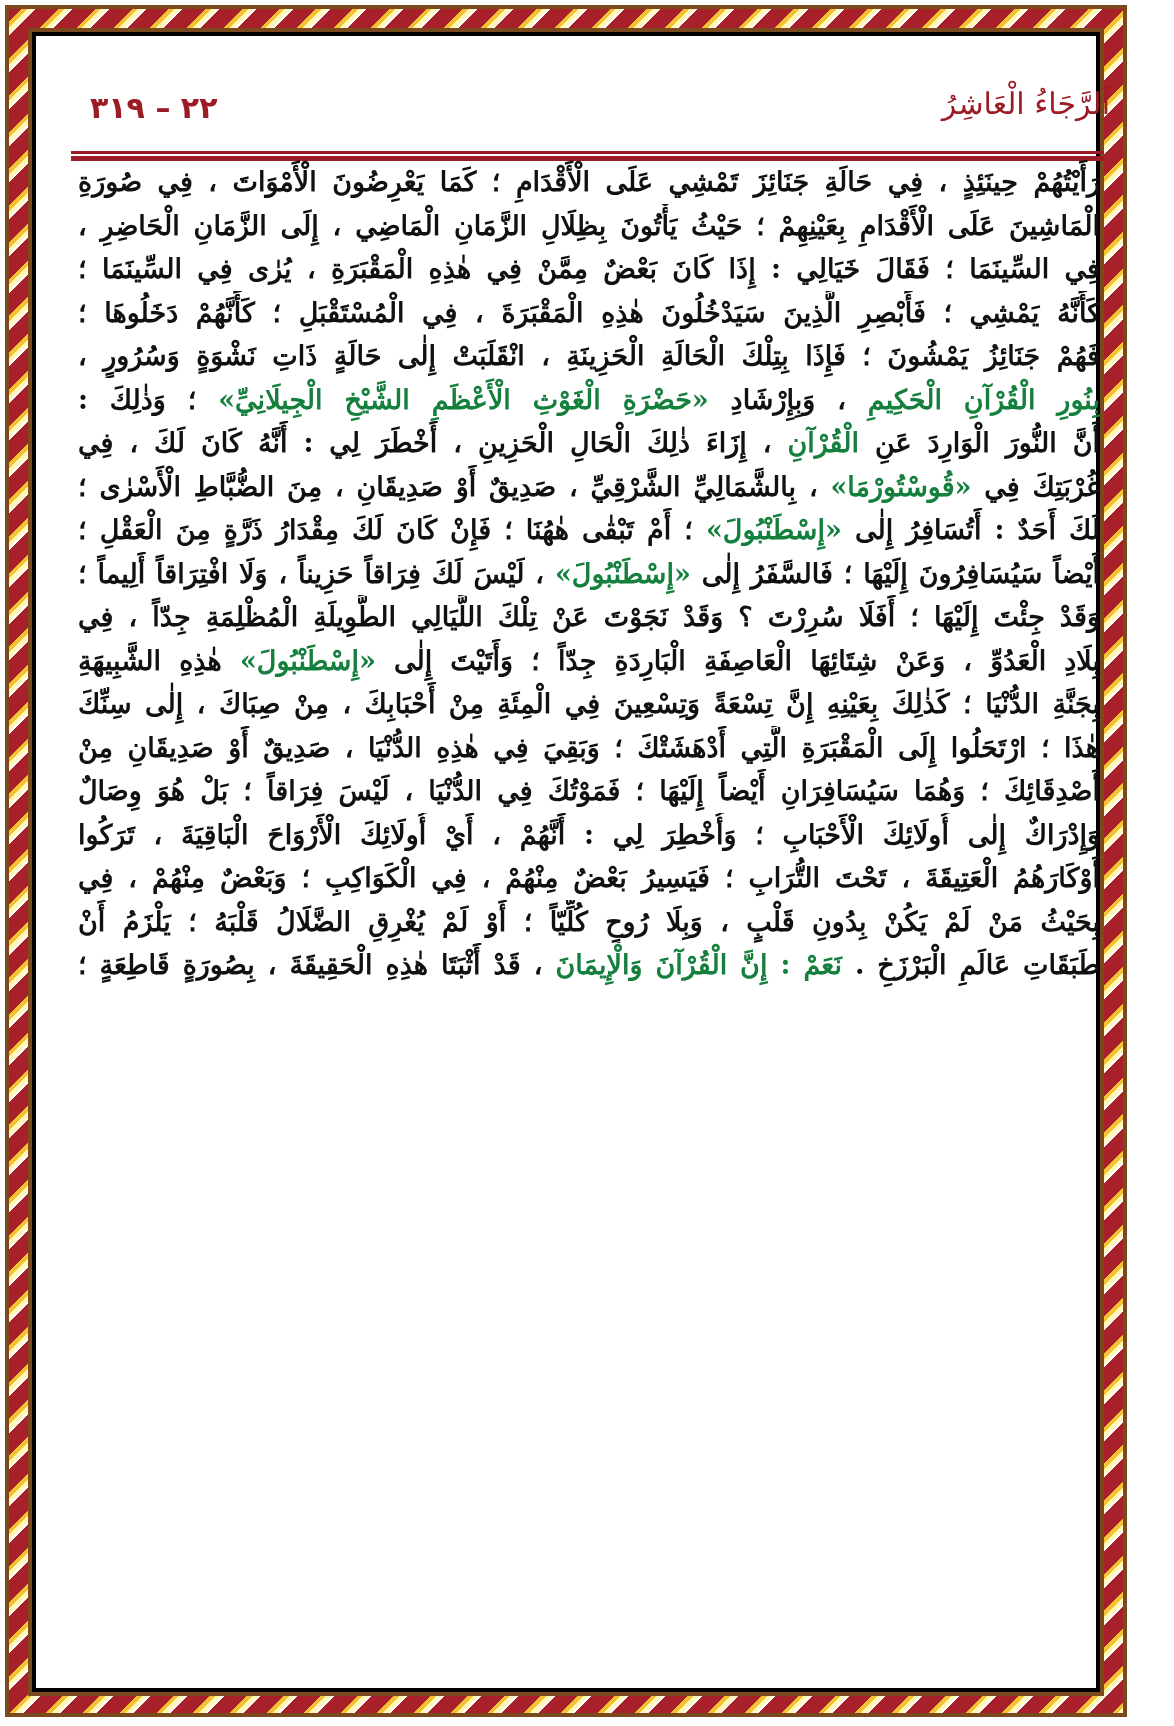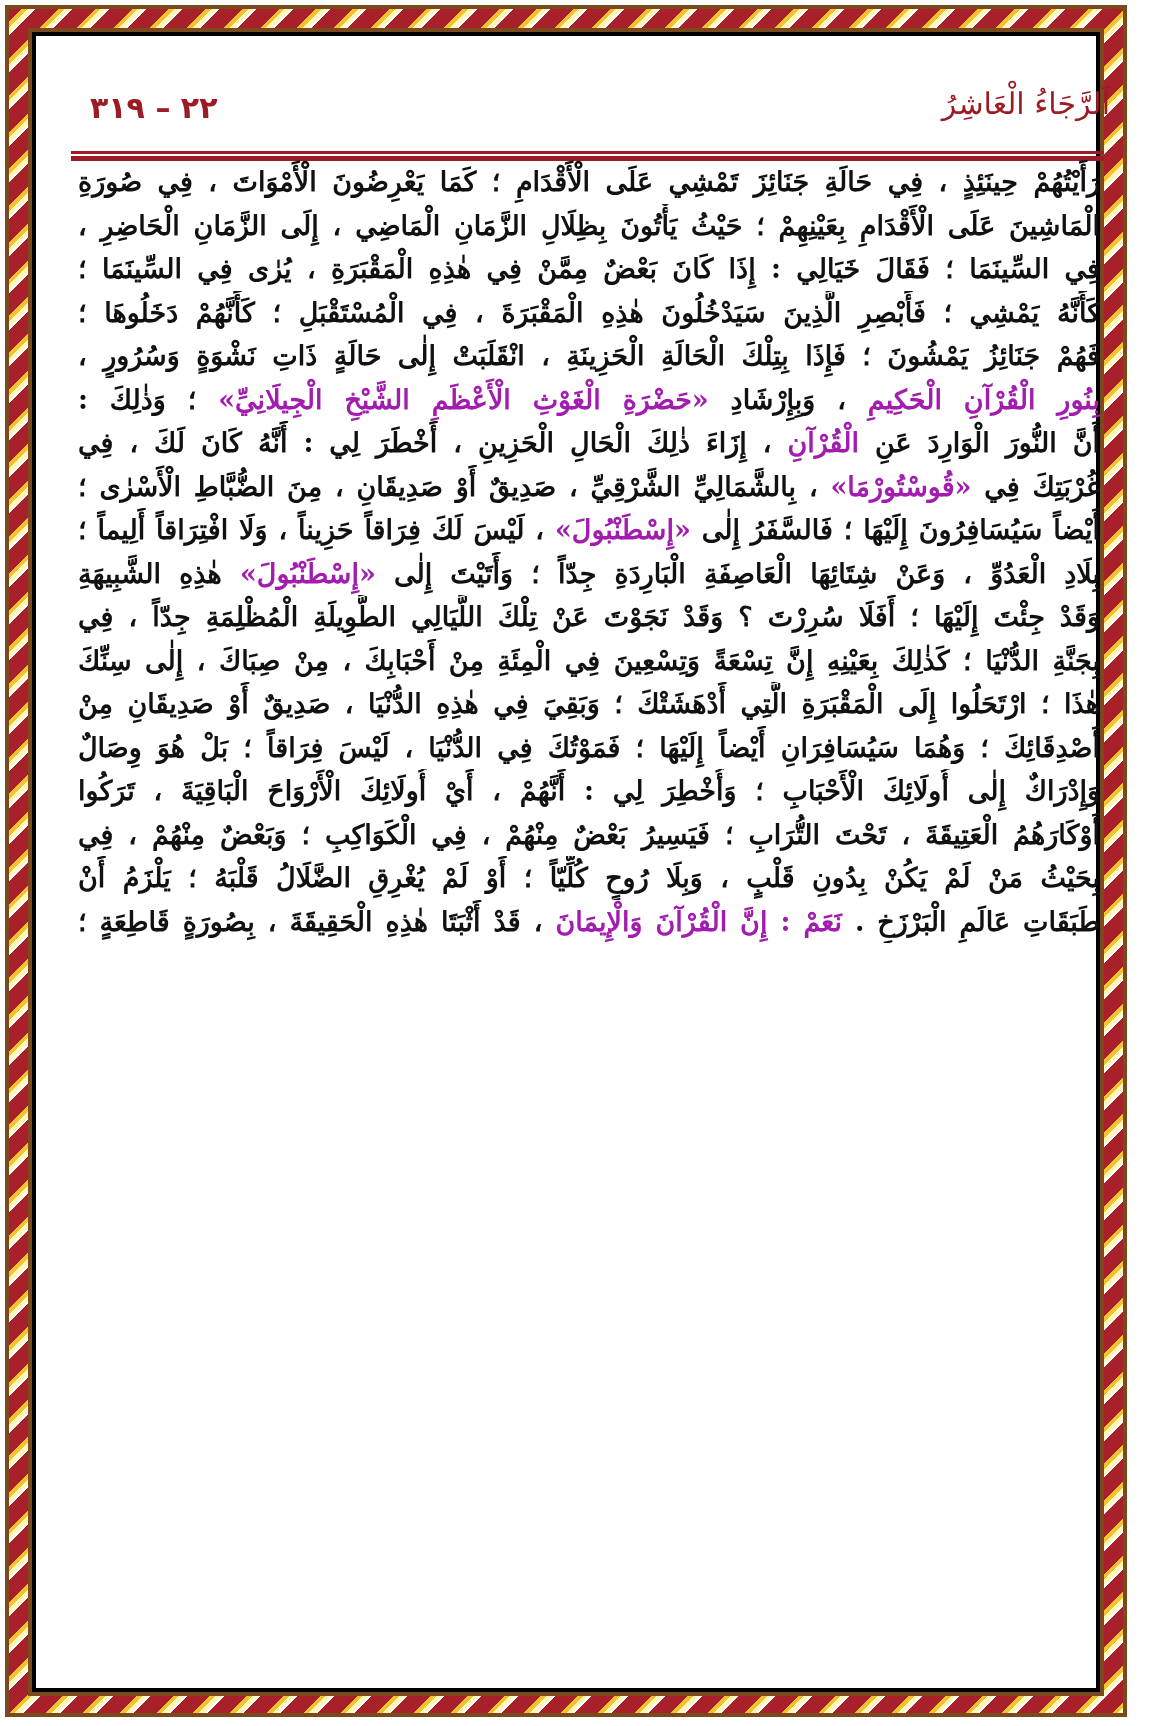--- a/index.html
+++ b/index.html
@@ -48,21 +48,21 @@
   .body-text {
     position: absolute; left: 78px; top: 160px; width: 1022px;
     direction: rtl; text-align: justify; text-align-last: justify;
     font-family: "DejaVu Serif", serif; font-weight: bold;
     font-size: 27px; color: #111;
   }
   .line {
     height: 43.5px; line-height: 43.5px; white-space: nowrap; overflow: hidden;
     display: block; text-align: justify; text-align-last: justify;
   }
-  .hl { color: #a21caf; }
+  .hl { color: #15803d; }
 </style>
 </head>
 <body>
 
 <div class="frame-outer"></div>
 <div class="frame-braid"></div>
 <div class="frame-inner-line"></div>
 <div class="page"></div>
 
 <div class="header">
@@ -77,23 +77,24 @@
 
 <div class="body-text" id="body-text">
     <div class="line"><span>رَأَيْتُهُمْ حِينَئِذٍ ، فِي حَالَةِ جَنَائِزَ تَمْشِي عَلَى الْأَقْدَامِ ؛ كَمَا يَعْرِضُونَ الْأَمْوَاتَ ، فِي صُورَةِ</span></div>
     <div class="line"><span>الْمَاشِينَ عَلَى الْأَقْدَامِ بِعَيْنِهِمْ ؛ حَيْثُ يَأْتُونَ بِظِلَالِ الزَّمَانِ الْمَاضِي ، إِلَى الزَّمَانِ الْحَاضِرِ ،</span></div>
     <div class="line"><span>فِي السِّينَمَا ؛ فَقَالَ خَيَالِي : إِذَا كَانَ بَعْضٌ مِمَّنْ فِي هٰذِهِ الْمَقْبَرَةِ ، يُرٰى فِي السِّينَمَا ؛</span></div>
     <div class="line"><span>كَأَنَّهُ يَمْشِي ؛ فَأَبْصِرِ الَّذِينَ سَيَدْخُلُونَ هٰذِهِ الْمَقْبَرَةَ ، فِي الْمُسْتَقْبَلِ ؛ كَأَنَّهُمْ دَخَلُوهَا ؛</span></div>
     <div class="line"><span>فَهُمْ جَنَائِزُ يَمْشُونَ ؛ فَإِذَا بِتِلْكَ الْحَالَةِ الْحَزِينَةِ ، انْقَلَبَتْ إِلٰى حَالَةٍ ذَاتِ نَشْوَةٍ وَسُرُورٍ ،</span></div>
     <div class="line"><span class="hl">بِنُورِ الْقُرْآنِ الْحَكِيمِ</span><span> ، وَبِإِرْشَادِ </span><span class="hl">«حَضْرَةِ الْغَوْثِ الْأَعْظَمِ الشَّيْخِ الْجِيلَانِيِّ»</span><span> ؛ وَذٰلِكَ :</span></div>
     <div class="line"><span>أَنَّ النُّورَ الْوَارِدَ عَنِ </span><span class="hl">الْقُرْآنِ</span><span> ، إِزَاءَ ذٰلِكَ الْحَالِ الْحَزِينِ ، أَخْطَرَ لِي : أَنَّهُ كَانَ لَكَ ، فِي</span></div>
     <div class="line"><span>غُرْبَتِكَ فِي </span><span class="hl">«قُوسْتُورْمَا»</span><span> ، بِالشَّمَالِيِّ الشَّرْقِيِّ ، صَدِيقٌ أَوْ صَدِيقَانِ ، مِنَ الضُّبَّاطِ الْأَسْرٰى ؛</span></div>
+    <div class="line"><span>لَكَ أَحَدٌ : أَتُسَافِرُ إِلٰى </span><span class="hl">«إِسْطَنْبُولَ»</span><span> ؛ أَمْ تَبْقٰى هٰهُنَا ؛ فَإِنْ كَانَ لَكَ مِقْدَارُ ذَرَّةٍ مِنَ الْعَقْلِ ؛</span></div>
     <div class="line"><span>أَيْضاً سَيُسَافِرُونَ إِلَيْهَا ؛ فَالسَّفَرُ إِلٰى </span><span class="hl">«إِسْطَنْبُولَ»</span><span> ، لَيْسَ لَكَ فِرَاقاً حَزِيناً ، وَلَا افْتِرَاقاً أَلِيماً ؛</span></div>
+    <div class="line"><span>وَقَدْ جِئْتَ إِلَيْهَا ؛ أَفَلَا سُرِرْتَ ؟ وَقَدْ نَجَوْتَ عَنْ تِلْكَ اللَّيَالِي الطَّوِيلَةِ الْمُظْلِمَةِ جِدّاً ، فِي</span></div>
     <div class="line"><span>بِلَادِ الْعَدُوِّ ، وَعَنْ شِتَائِهَا الْعَاصِفَةِ الْبَارِدَةِ جِدّاً ؛ وَأَتَيْتَ إِلٰى </span><span class="hl">«إِسْطَنْبُولَ»</span><span> هٰذِهِ الشَّبِيهَةِ</span></div>
-    <div class="line"><span>وَقَدْ جِئْتَ إِلَيْهَا ؛ أَفَلَا سُرِرْتَ ؟ وَقَدْ نَجَوْتَ عَنْ تِلْكَ اللَّيَالِي الطَّوِيلَةِ الْمُظْلِمَةِ جِدّاً ، فِي</span></div>
     <div class="line"><span>بِجَنَّةِ الدُّنْيَا ؛ كَذٰلِكَ بِعَيْنِهِ إِنَّ تِسْعَةً وَتِسْعِينَ فِي الْمِئَةِ مِنْ أَحْبَابِكَ ، مِنْ صِبَاكَ ، إِلٰى سِنِّكَ</span></div>
     <div class="line"><span>هٰذَا ؛ ارْتَحَلُوا إِلَى الْمَقْبَرَةِ الَّتِي أَدْهَشَتْكَ ؛ وَبَقِيَ فِي هٰذِهِ الدُّنْيَا ، صَدِيقٌ أَوْ صَدِيقَانِ مِنْ</span></div>
     <div class="line"><span>أَصْدِقَائِكَ ؛ وَهُمَا سَيُسَافِرَانِ أَيْضاً إِلَيْهَا ؛ فَمَوْتُكَ فِي الدُّنْيَا ، لَيْسَ فِرَاقاً ؛ بَلْ هُوَ وِصَالٌ</span></div>
     <div class="line"><span>وَإِدْرَاكٌ إِلٰى أُولَائِكَ الْأَحْبَابِ ؛ وَأُخْطِرَ لِي : أَنَّهُمْ ، أَيْ أُولَائِكَ الْأَرْوَاحَ الْبَاقِيَةَ ، تَرَكُوا</span></div>
     <div class="line"><span>أَوْكَارَهُمُ الْعَتِيقَةَ ، تَحْتَ التُّرَابِ ؛ فَيَسِيرُ بَعْضٌ مِنْهُمْ ، فِي الْكَوَاكِبِ ؛ وَبَعْضٌ مِنْهُمْ ، فِي</span></div>
     <div class="line"><span>بِحَيْثُ مَنْ لَمْ يَكُنْ بِدُونِ قَلْبٍ ، وَبِلَا رُوحٍ كُلِّيّاً ؛ أَوْ لَمْ يُغْرِقِ الضَّلَالُ قَلْبَهُ ؛ يَلْزَمُ أَنْ</span></div>
     <div class="line"><span>طَبَقَاتِ عَالَمِ الْبَرْزَخِ . </span><span class="hl">نَعَمْ : إِنَّ الْقُرْآنَ وَالْإِيمَانَ</span><span> ، قَدْ أَثْبَتَا هٰذِهِ الْحَقِيقَةَ ، بِصُورَةٍ قَاطِعَةٍ ؛</span></div>
   </div>
 
 </body></html>

